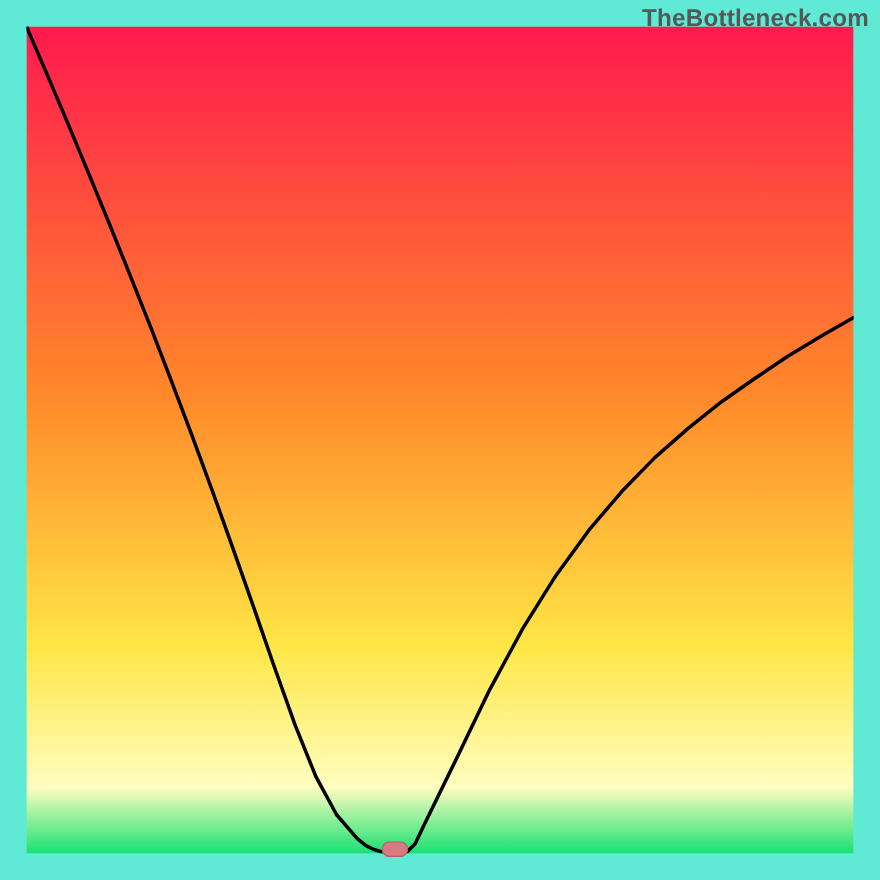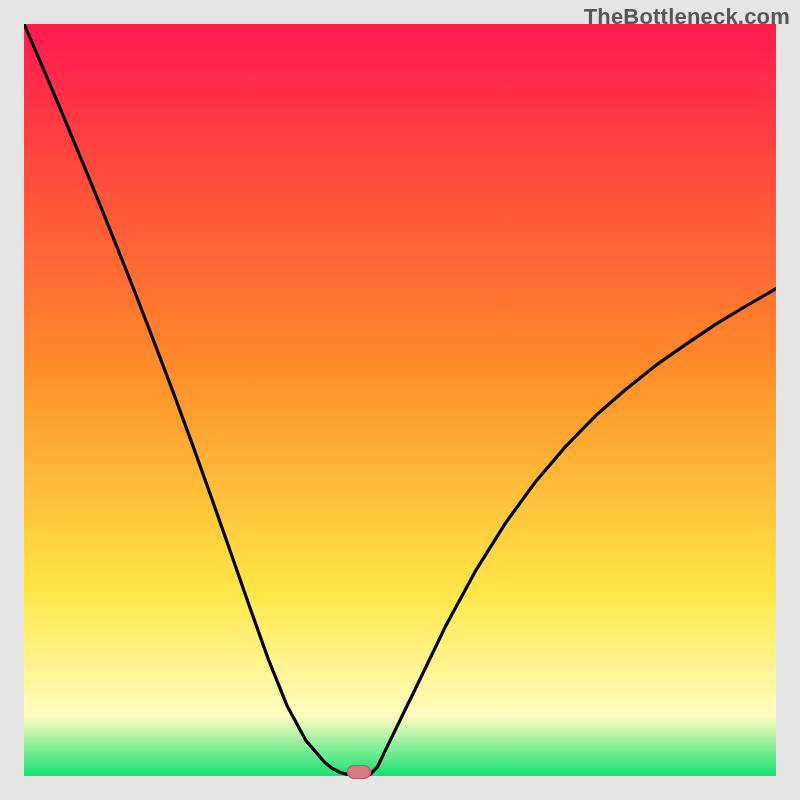--- a/index.html
+++ b/index.html
@@ -8,21 +8,21 @@
     width: 800px;
     height: 800px;
     overflow: hidden;
     background: #000;
     font-family: Arial, Helvetica, sans-serif;
   }
   .frame {
     position: relative;
     width: 800px;
     height: 800px;
-    background: #e5e5e5;
+    background: #5eead4;
   }
   .plot {
     position: absolute;
     left: 24px;
     top: 24px;
     width: 752px;
     height: 752px;
   }
   .watermark {
     position: absolute;

